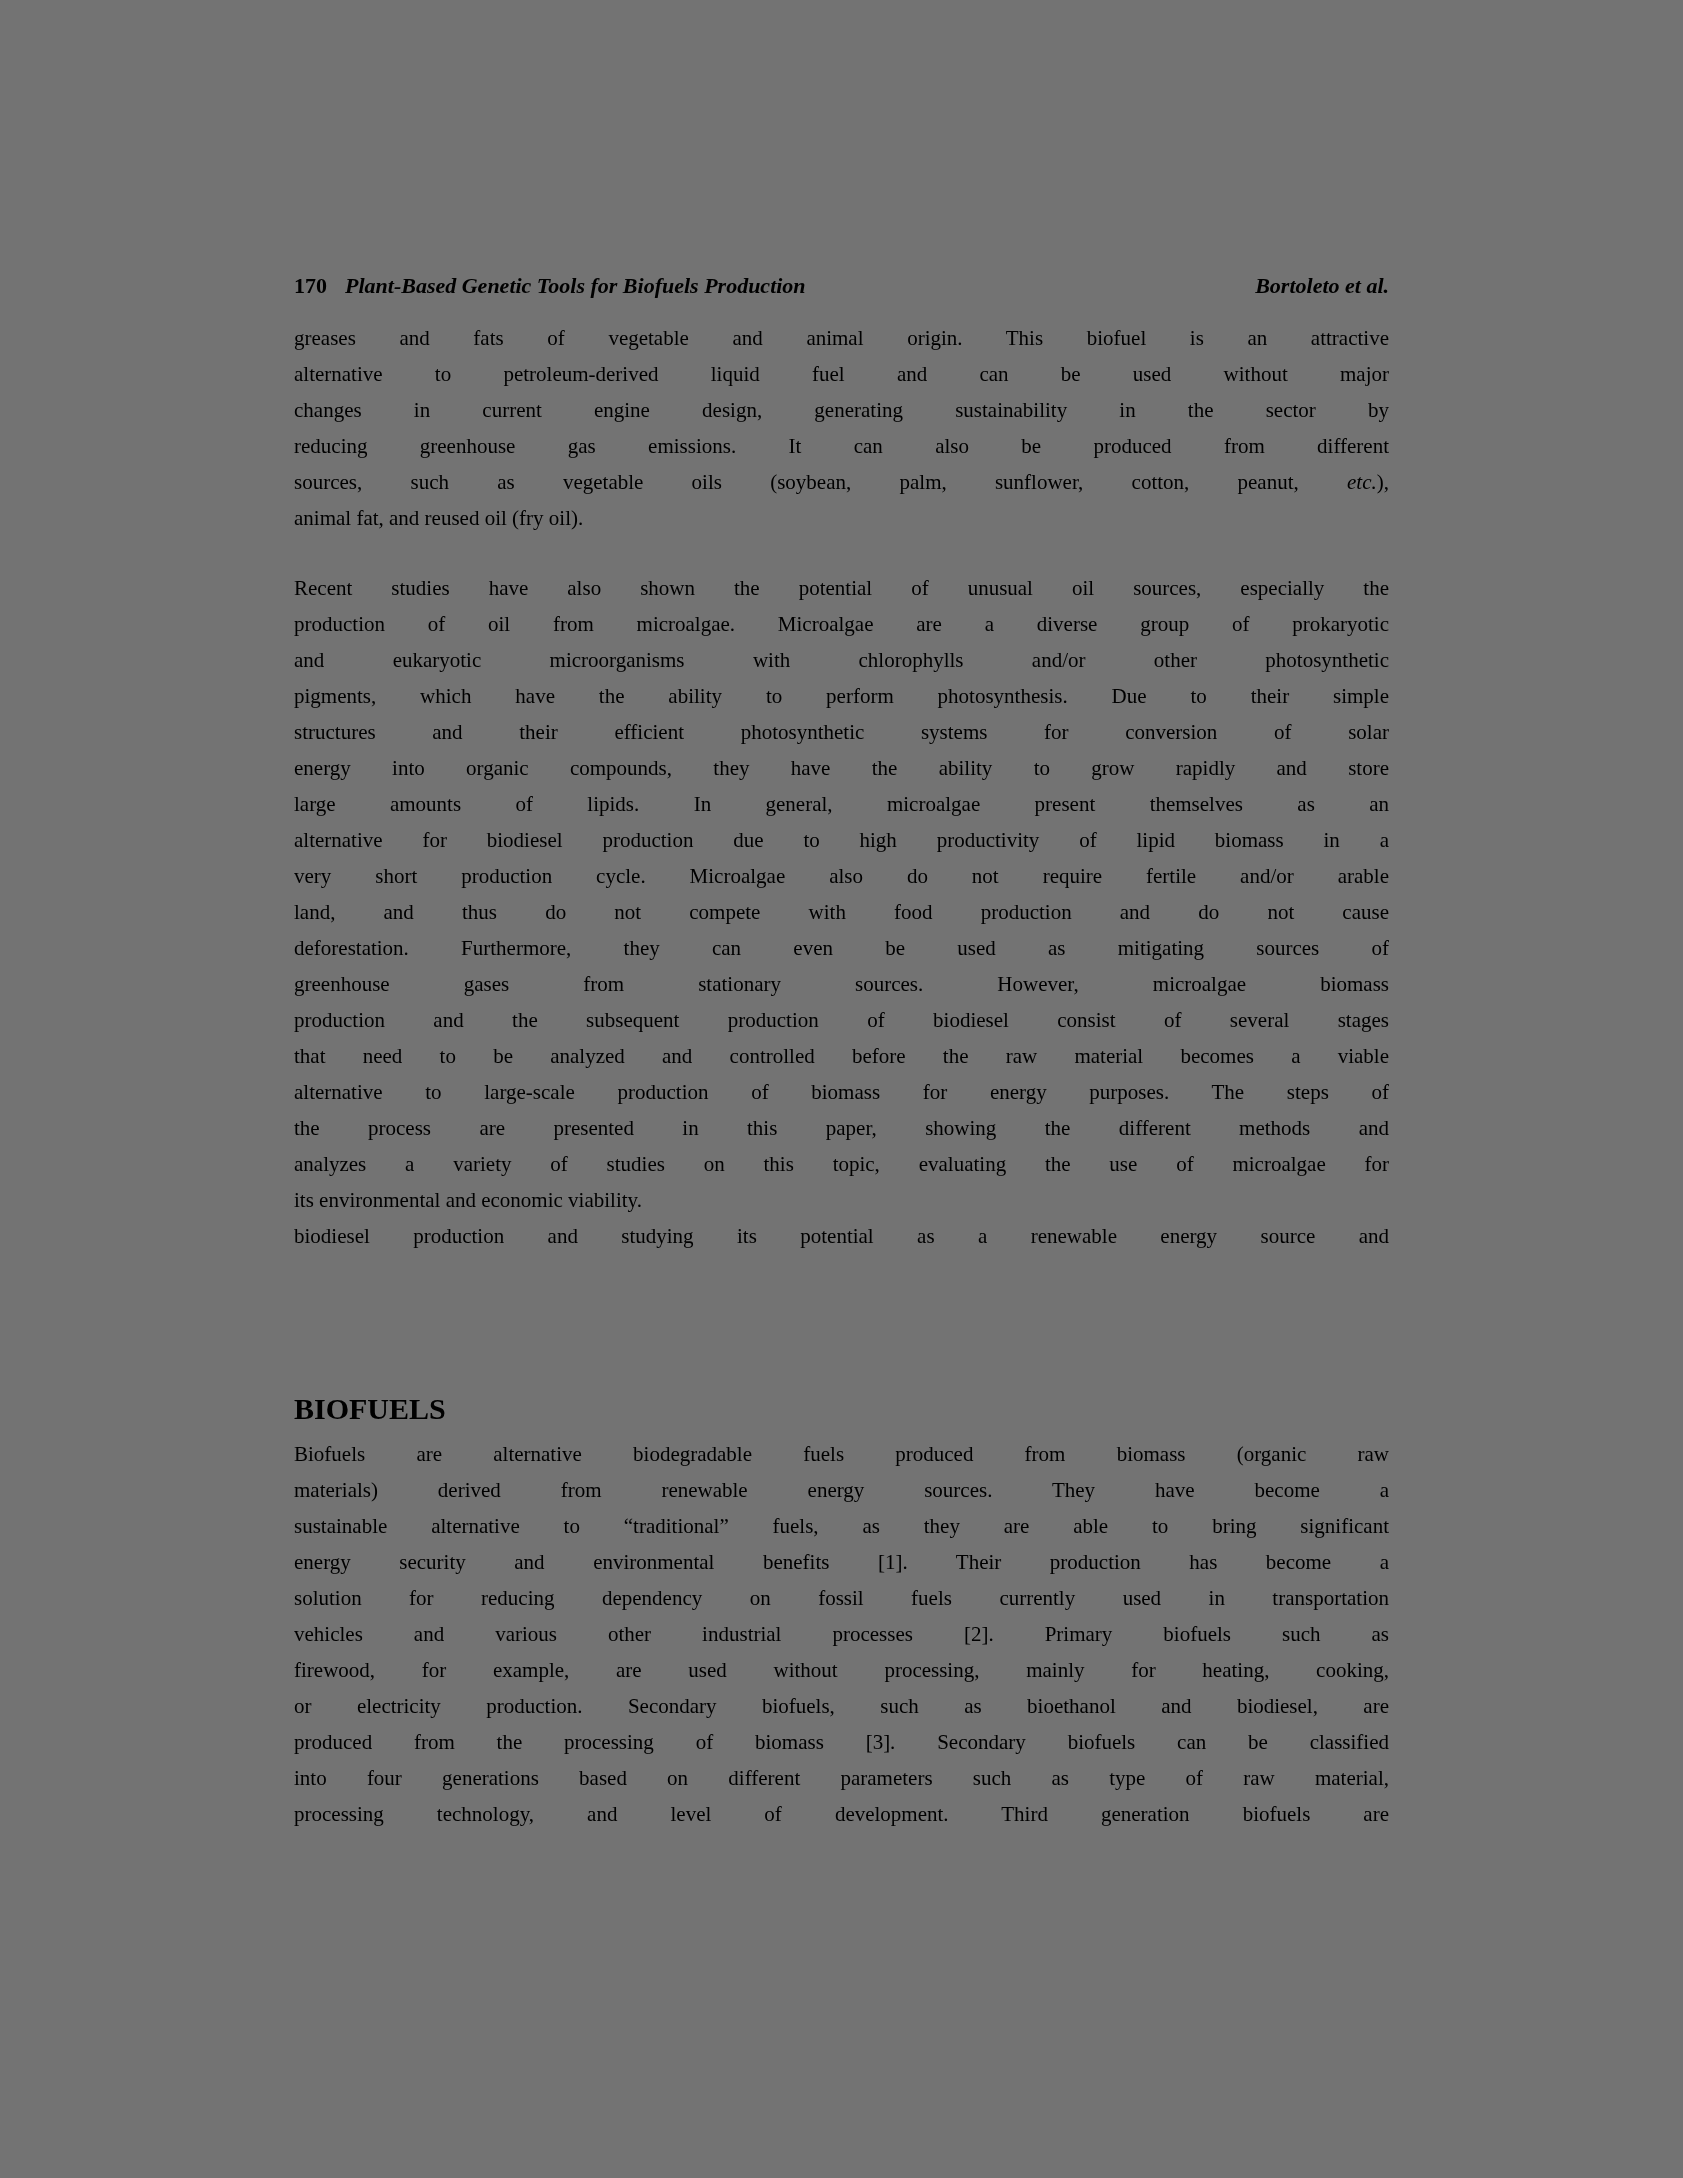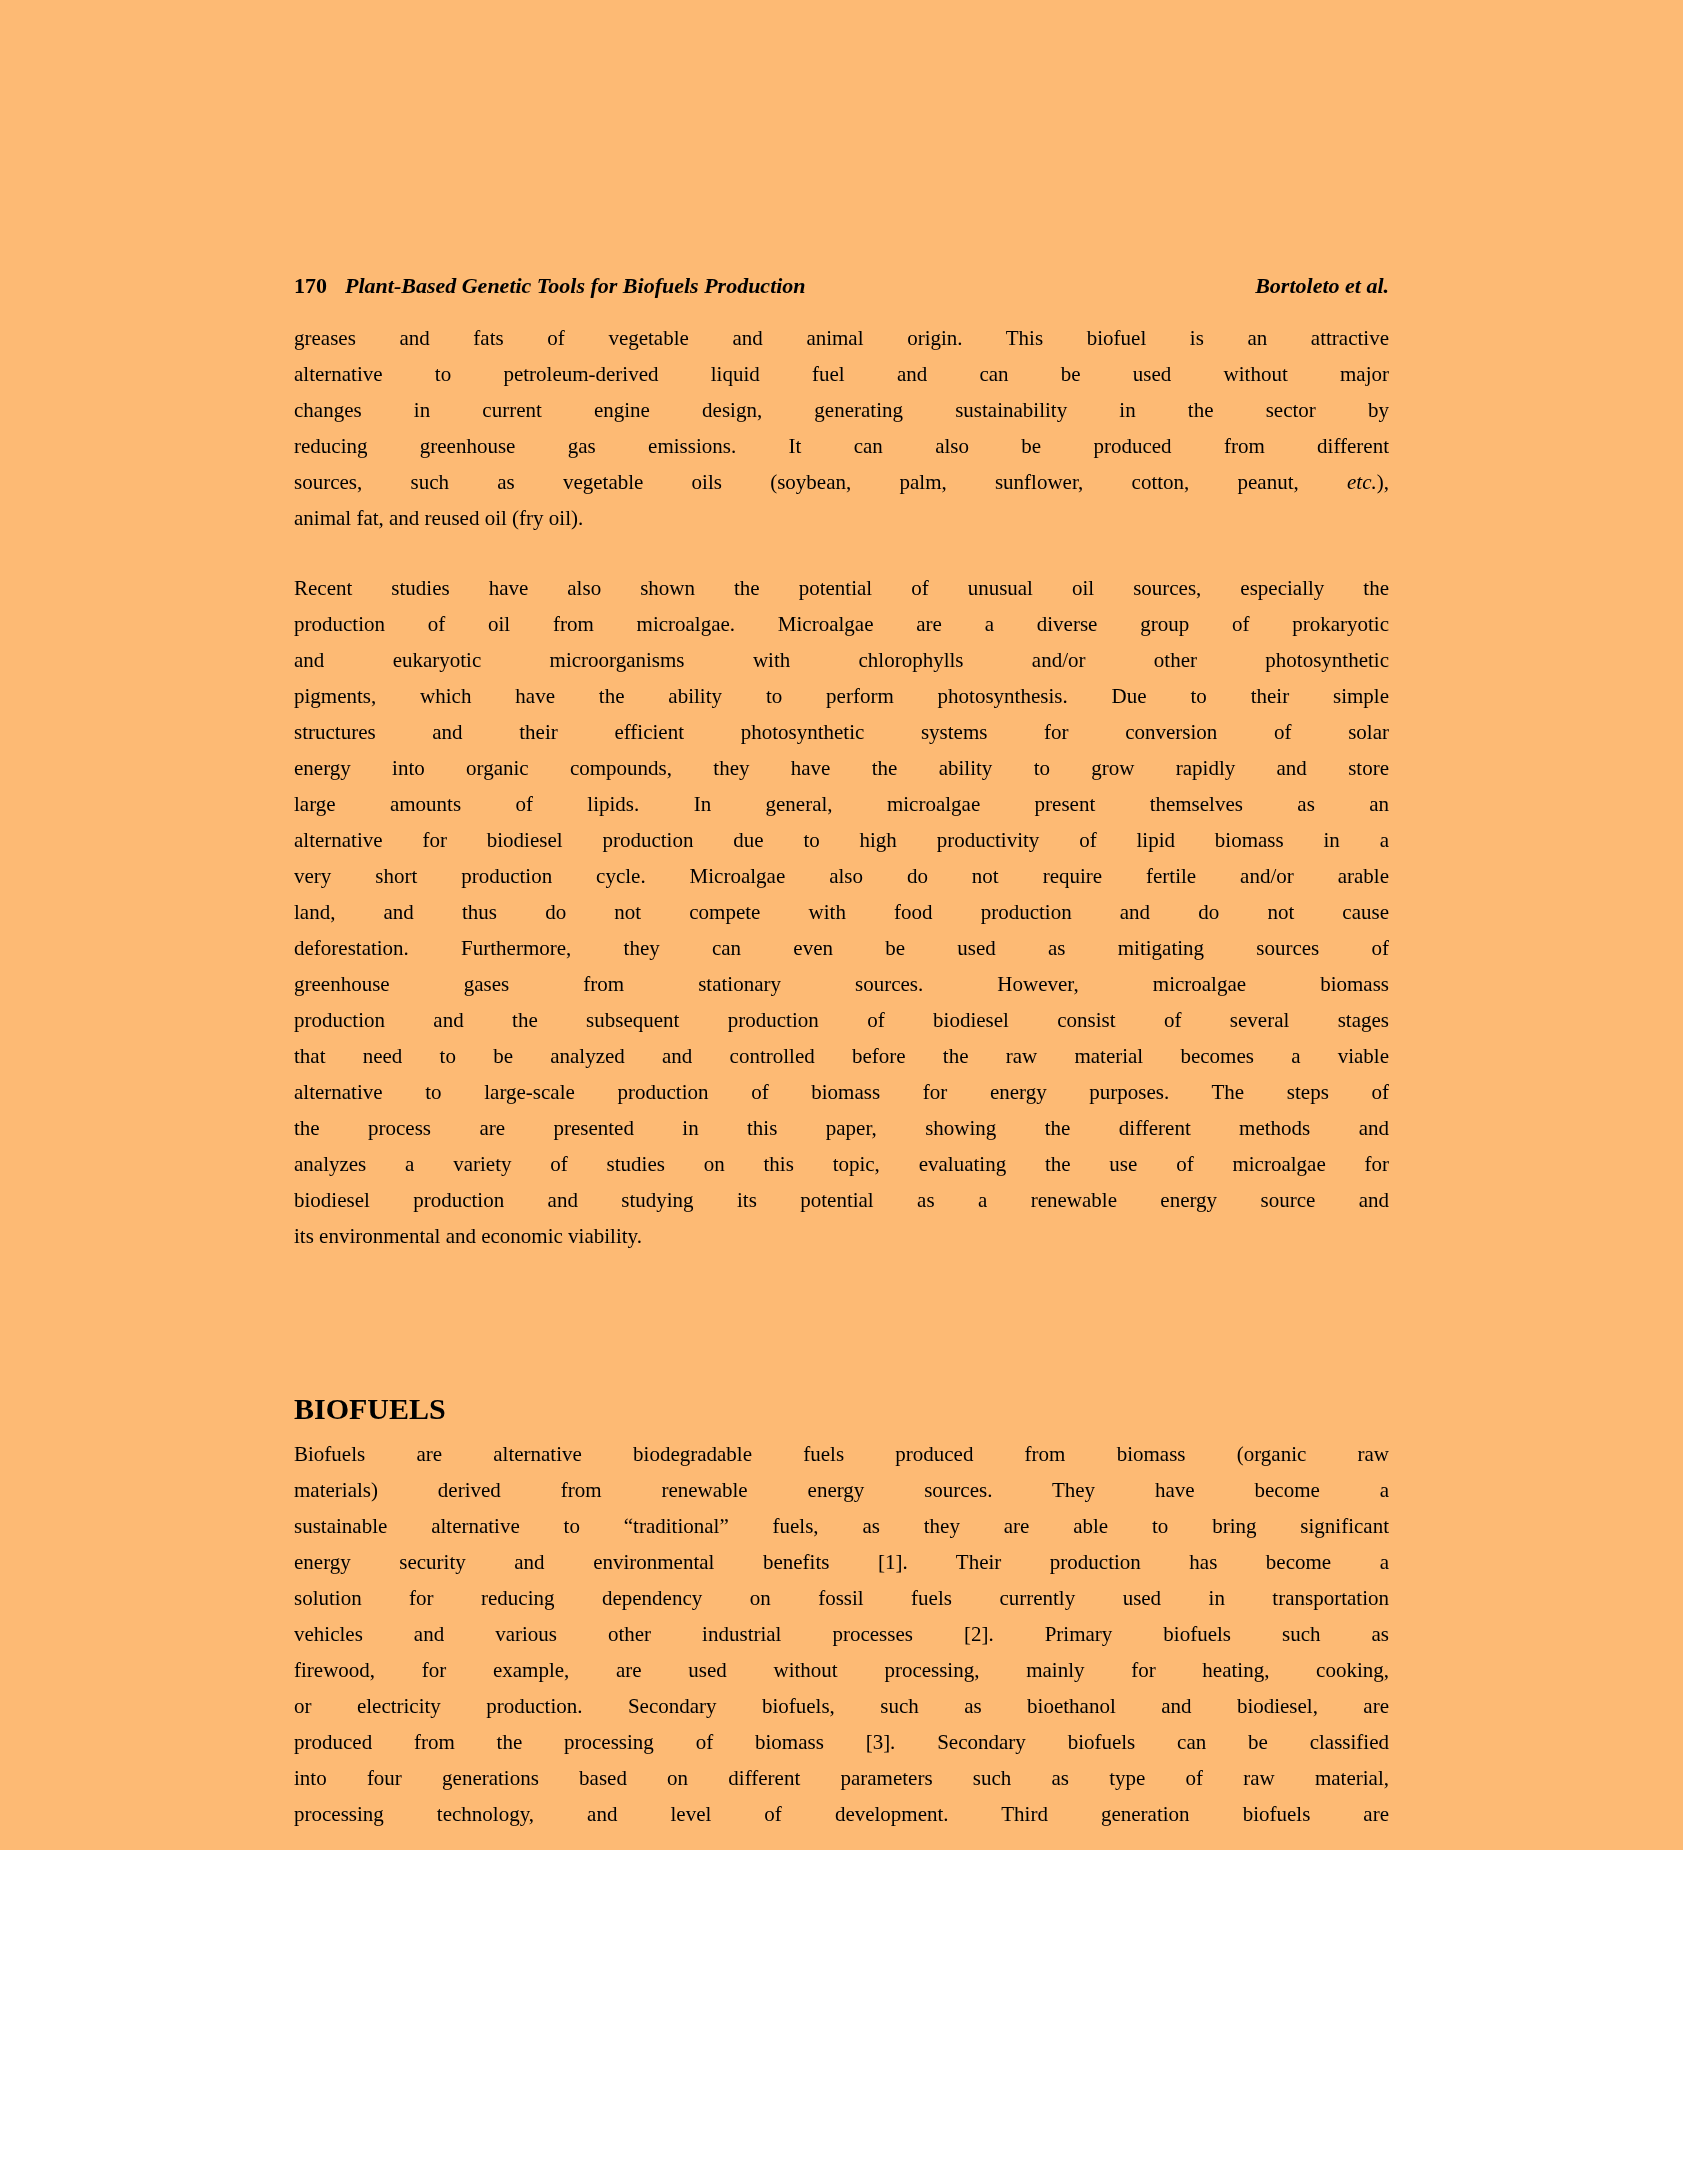--- a/index.html
+++ b/index.html
@@ -1,17 +1,17 @@
 <!DOCTYPE html>
 <html><head>
 <meta charset="utf-8">
 <style>
   html, body { margin: 0; padding: 0; background: #ffffff; }
   body { width: 1683px; height: 2178px; position: relative; overflow: hidden; }
-  .page { position: absolute; left: 0; top: 0; width: 1683px; height: 1850px; background: #fdba74; }
+  .page { position: absolute; left: 0; top: 0; width: 1683px; height: 2178px; background: #737373; }
   .header {
     position: absolute; left: 294px; top: 273px; width: 1095px; height: 30px;
     font-family: "Liberation Serif", serif; font-size: 22px; color: #000;
     font-weight: bold; font-style: italic;
   }
   .header .pageno { position: absolute; left: 0; top: 0; font-style: normal; font-weight: bold; }
   .header .booktitle { position: absolute; left: 51px; top: 0; }
   .header .authors { position: absolute; right: 0; top: 0; font-family: Liberation Serif, serif; }
   .body {
     position: absolute; left: 294px; width: 1095px;
@@ -61,22 +61,22 @@
       <div class="line">alternative for biodiesel production due to high productivity of lipid biomass in a</div>
       <div class="line">very short production cycle. Microalgae also do not require fertile and/or arable</div>
       <div class="line">land, and thus do not compete with food production and do not cause</div>
       <div class="line">deforestation. Furthermore, they can even be used as mitigating sources of</div>
       <div class="line">greenhouse gases from stationary sources. However, microalgae biomass</div>
       <div class="line">production and the subsequent production of biodiesel consist of several stages</div>
       <div class="line">that need to be analyzed and controlled before the raw material becomes a viable</div>
       <div class="line">alternative to large-scale production of biomass for energy purposes. The steps of</div>
       <div class="line">the process are presented in this paper, showing the different methods and</div>
       <div class="line">analyzes a variety of studies on this topic, evaluating the use of microalgae for</div>
+      <div class="line last">its environmental and economic viability.</div>
       <div class="line">biodiesel production and studying its potential as a renewable energy source and</div>
-      <div class="line last">its environmental and economic viability.</div>
     </div>
 
   <div class="heading">BIOFUELS</div>
 
   <div class="body p3" id="p3">
       <div class="line">Biofuels are alternative biodegradable fuels produced from biomass (organic raw</div>
       <div class="line">materials) derived from renewable energy sources. They have become a</div>
       <div class="line">sustainable alternative to “traditional” fuels, as they are able to bring significant</div>
       <div class="line">energy security and environmental benefits [1]. Their production has become a</div>
       <div class="line">solution for reducing dependency on fossil fuels currently used in transportation</div>

